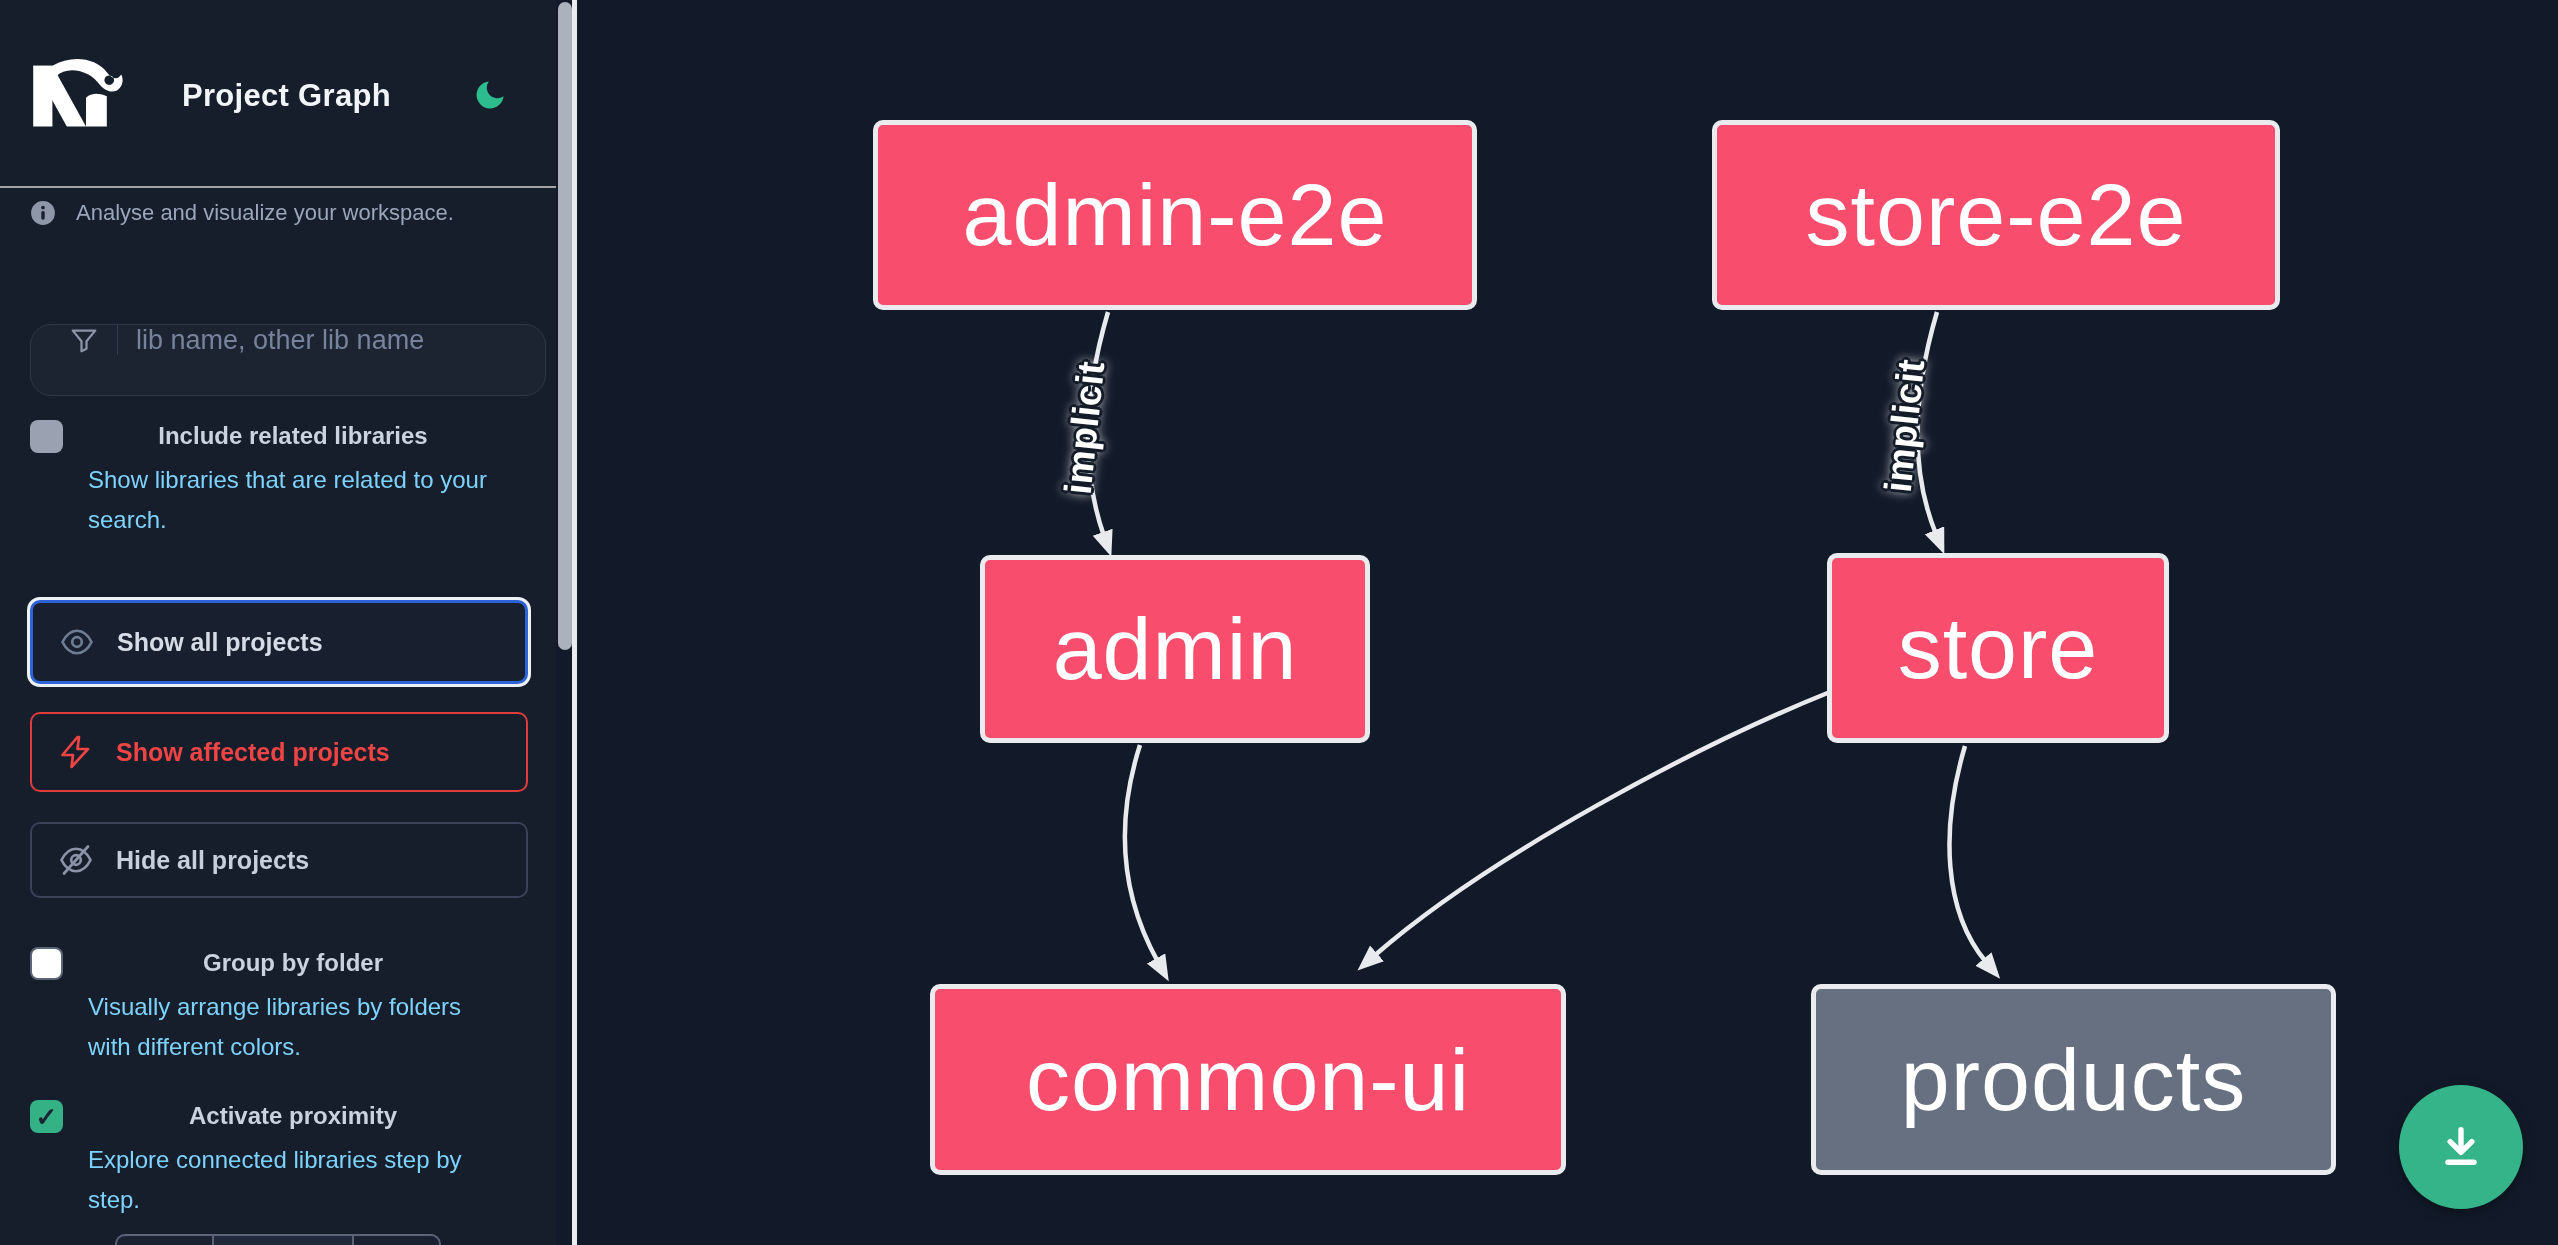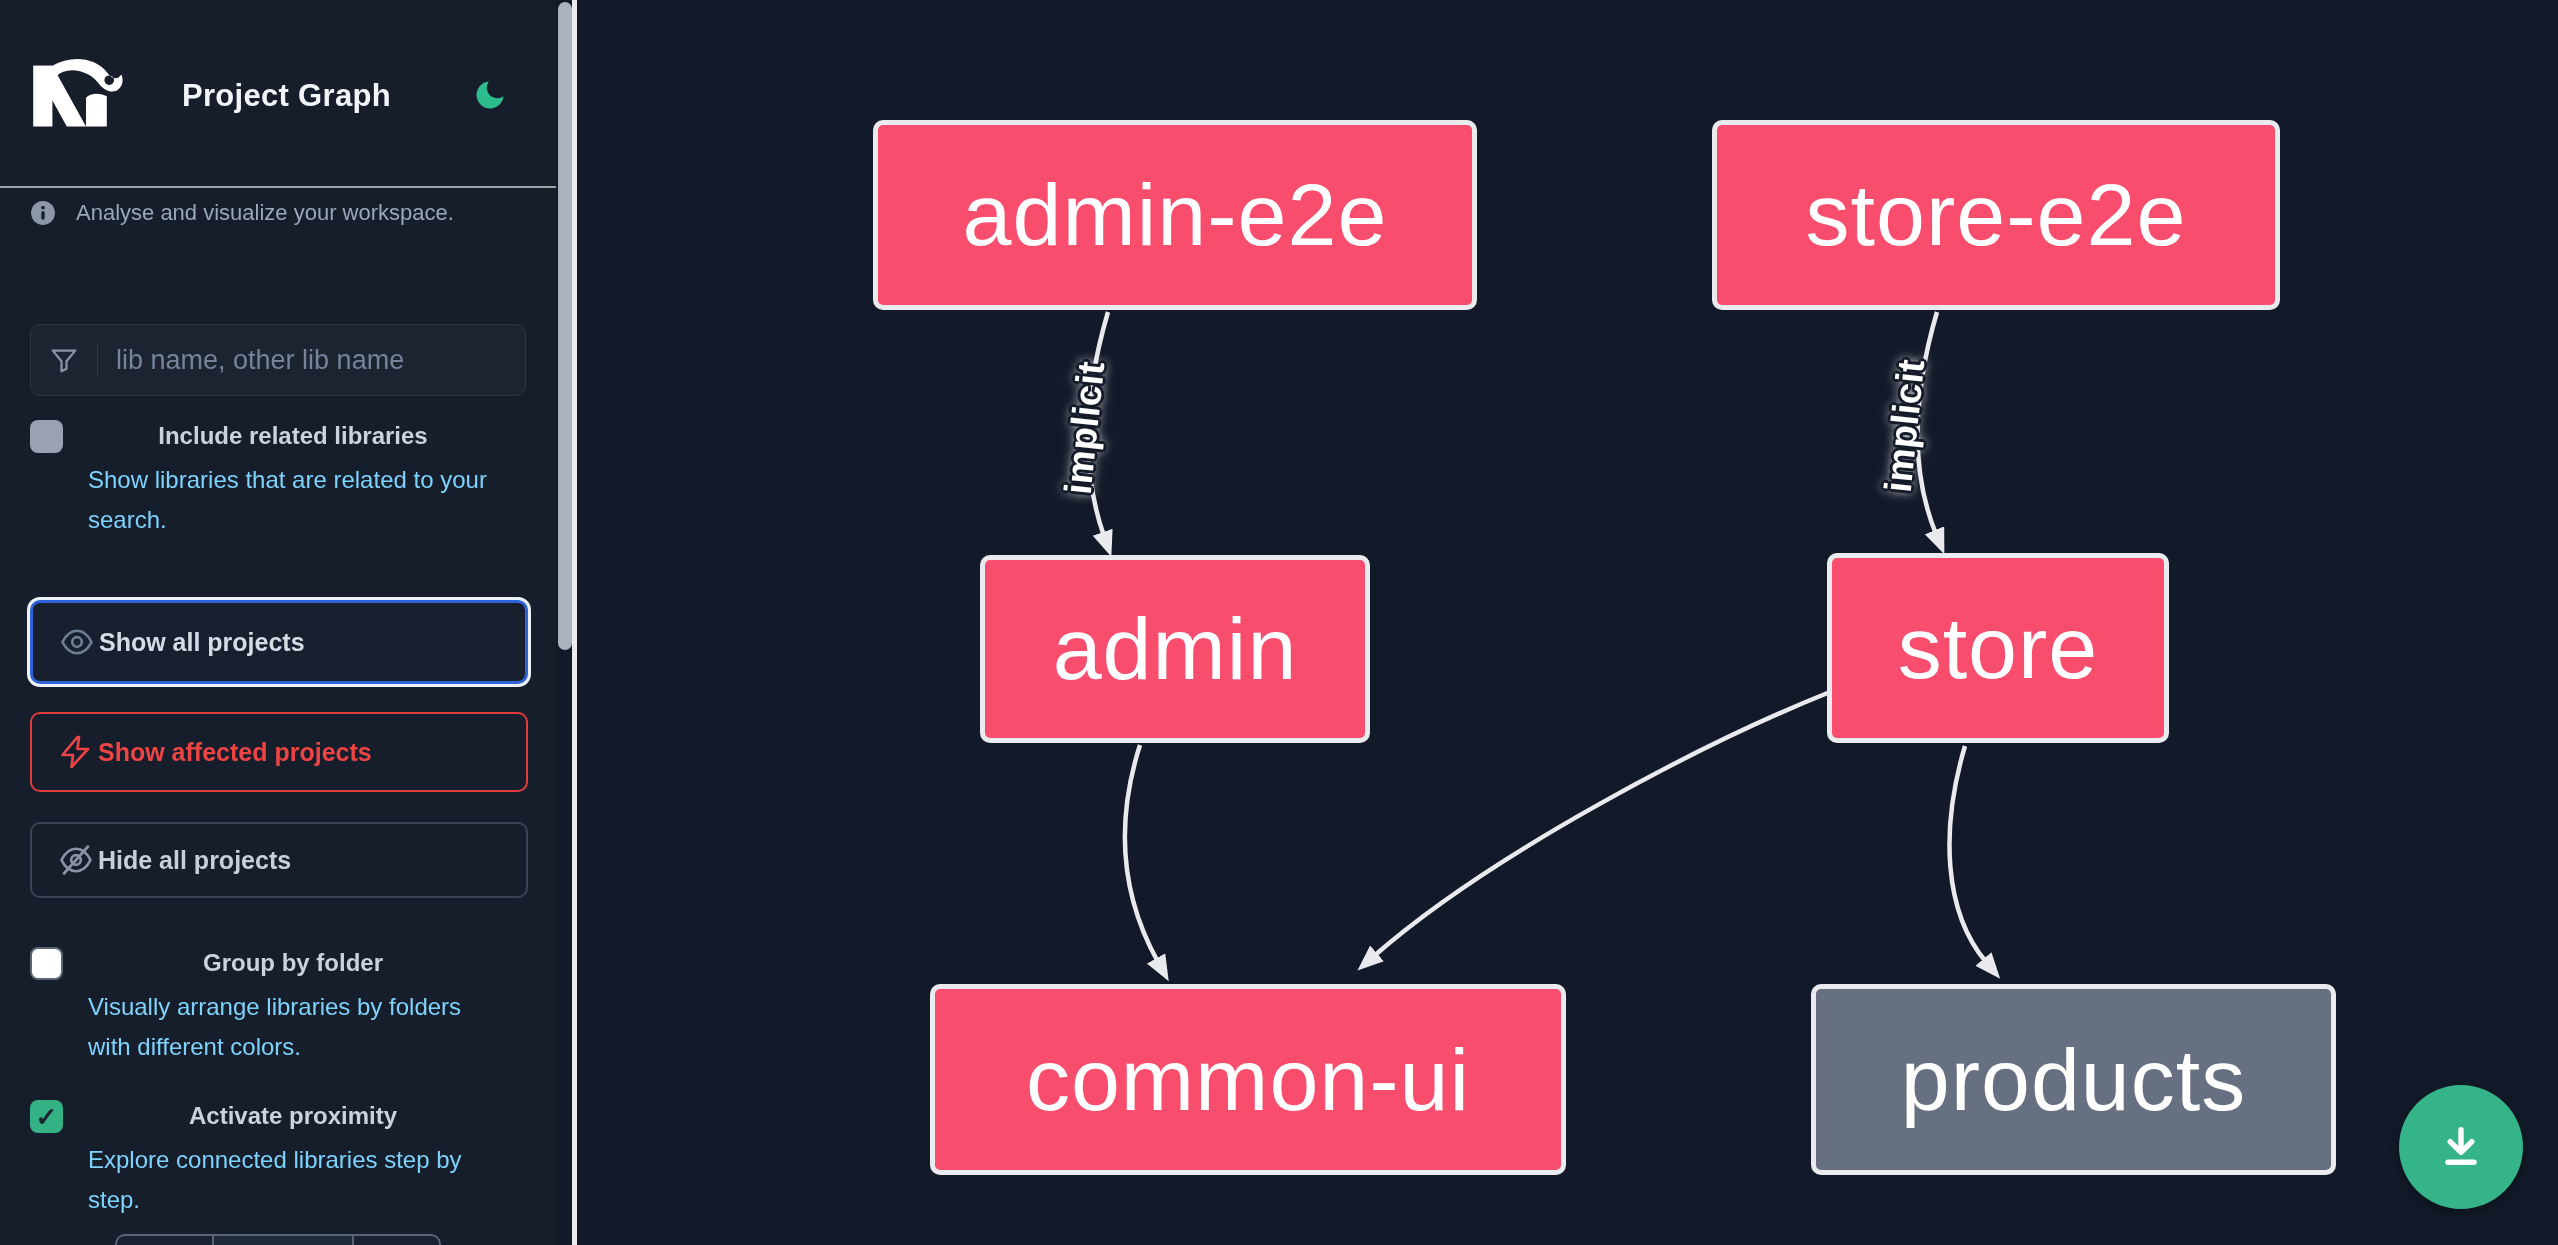--- a/index.html
+++ b/index.html
@@ -14,37 +14,37 @@
   .nx-logo{position:absolute;left:30px;top:48px;width:96px;height:74px;}
   .sb-title{position:absolute;left:182px;top:70px;font-size:31px;font-weight:700;color:#f1f5f9;letter-spacing:.3px;}
   .theme-btn{position:absolute;left:468px;top:66px;width:44px;height:44px;background:none;border:none;cursor:pointer;padding:0;}
   .theme-btn svg{width:36px;height:36px;}
 
   .info-row{position:absolute;left:30px;top:200px;display:flex;align-items:center;gap:20px;}
   .info-row svg{width:26px;height:26px;flex:none;}
   .tagline{font-size:22px;color:#9aa6ba;}
 
   .search-box{position:absolute;left:30px;top:324px;width:494px;height:70px;
-    background:#1c2432;border:1px solid #2e3747;border-radius:10px;display:flex;align-items:center;}
+    background:#1c2432;border:1px solid #2e3747;border-radius:21px;display:flex;align-items:flex-start;padding-left:20px;}
   .search-icon-cell{width:66px;display:flex;align-items:center;justify-content:center;border-right:1px solid #313b4d;flex:none;}
   .search-box input{flex:1;background:transparent;border:none;outline:none;color:#cbd5e1;
     font-size:27px;font-family:"Liberation Sans",sans-serif;padding:0 18px;}
   .search-box input::placeholder{color:#76839b;}
 
   .cb-row{position:absolute;left:30px;width:500px;display:flex;gap:25px;}
   .cb-box{width:33px;height:33px;border-radius:8px;flex:none;margin-top:2px;}
   .cb-gray{background:#9aa2b1;}
   .cb-white{background:#ffffff;border:2px solid #5b6575;box-sizing:border-box;}
   .cb-green{background:#34b185;display:flex;align-items:center;justify-content:center;
     color:#1d2533;font-size:26px;font-weight:700;line-height:1;}
   .cb-label{font-size:24px;font-weight:700;color:#c9d3e0;line-height:36px;text-align:center;}
   .cb-desc{font-size:24px;color:#7dd3fc;line-height:40px;max-width:410px;margin-top:6px;}
 
   .sb-btn{position:absolute;left:30px;width:498px;border-radius:10px;background:transparent;
-    display:flex;align-items:center;gap:4px;padding:0 0 0 26px;box-sizing:border-box;
+    display:flex;align-items:center;gap:22px;padding:0 0 0 26px;box-sizing:border-box;
     font-family:"Liberation Sans",sans-serif;cursor:pointer;text-align:left;}
   .sb-btn svg{width:36px;height:36px;flex:none;}
   .sb-btn span{font-size:25px;font-weight:700;}
   .btn-show-all{top:600px;height:84px;border:3px solid #2f64d9;box-shadow:0 0 0 3px #eef2f7;background:#18202f;}
   .btn-show-all span{color:#d5dce6;}
   .btn-affected{top:712px;height:80px;border:2px solid #e03c3c;}
   .btn-affected span{color:#ef4444;}
   .btn-hide{top:822px;height:76px;border:2px solid #3a4456;}
   .btn-hide span{color:#c6d0dd;}
 

